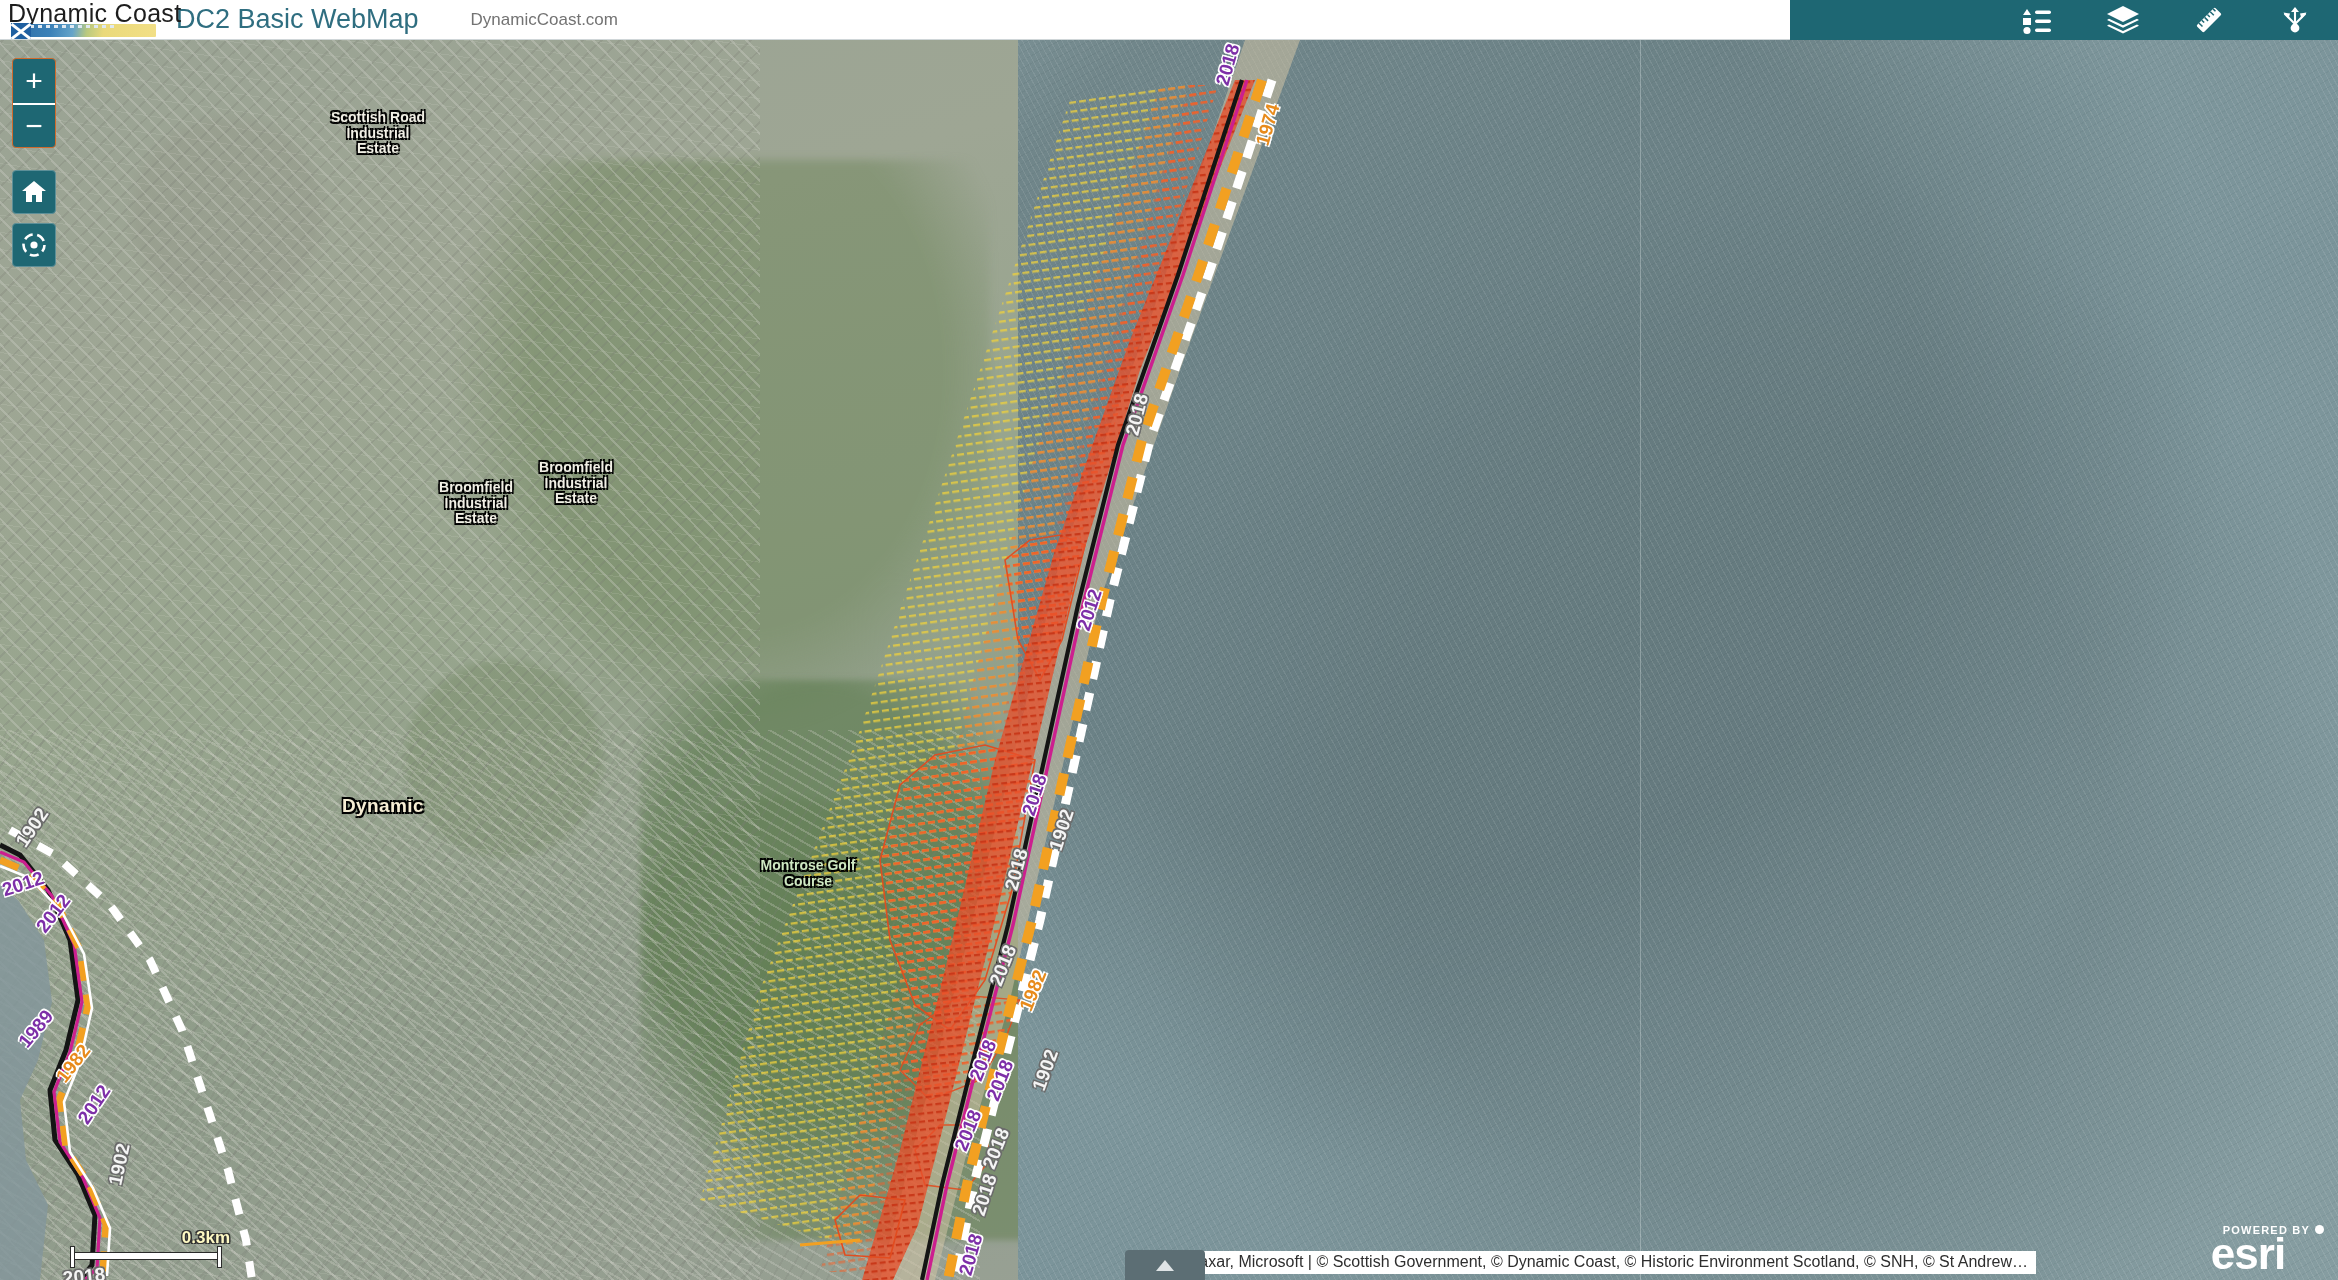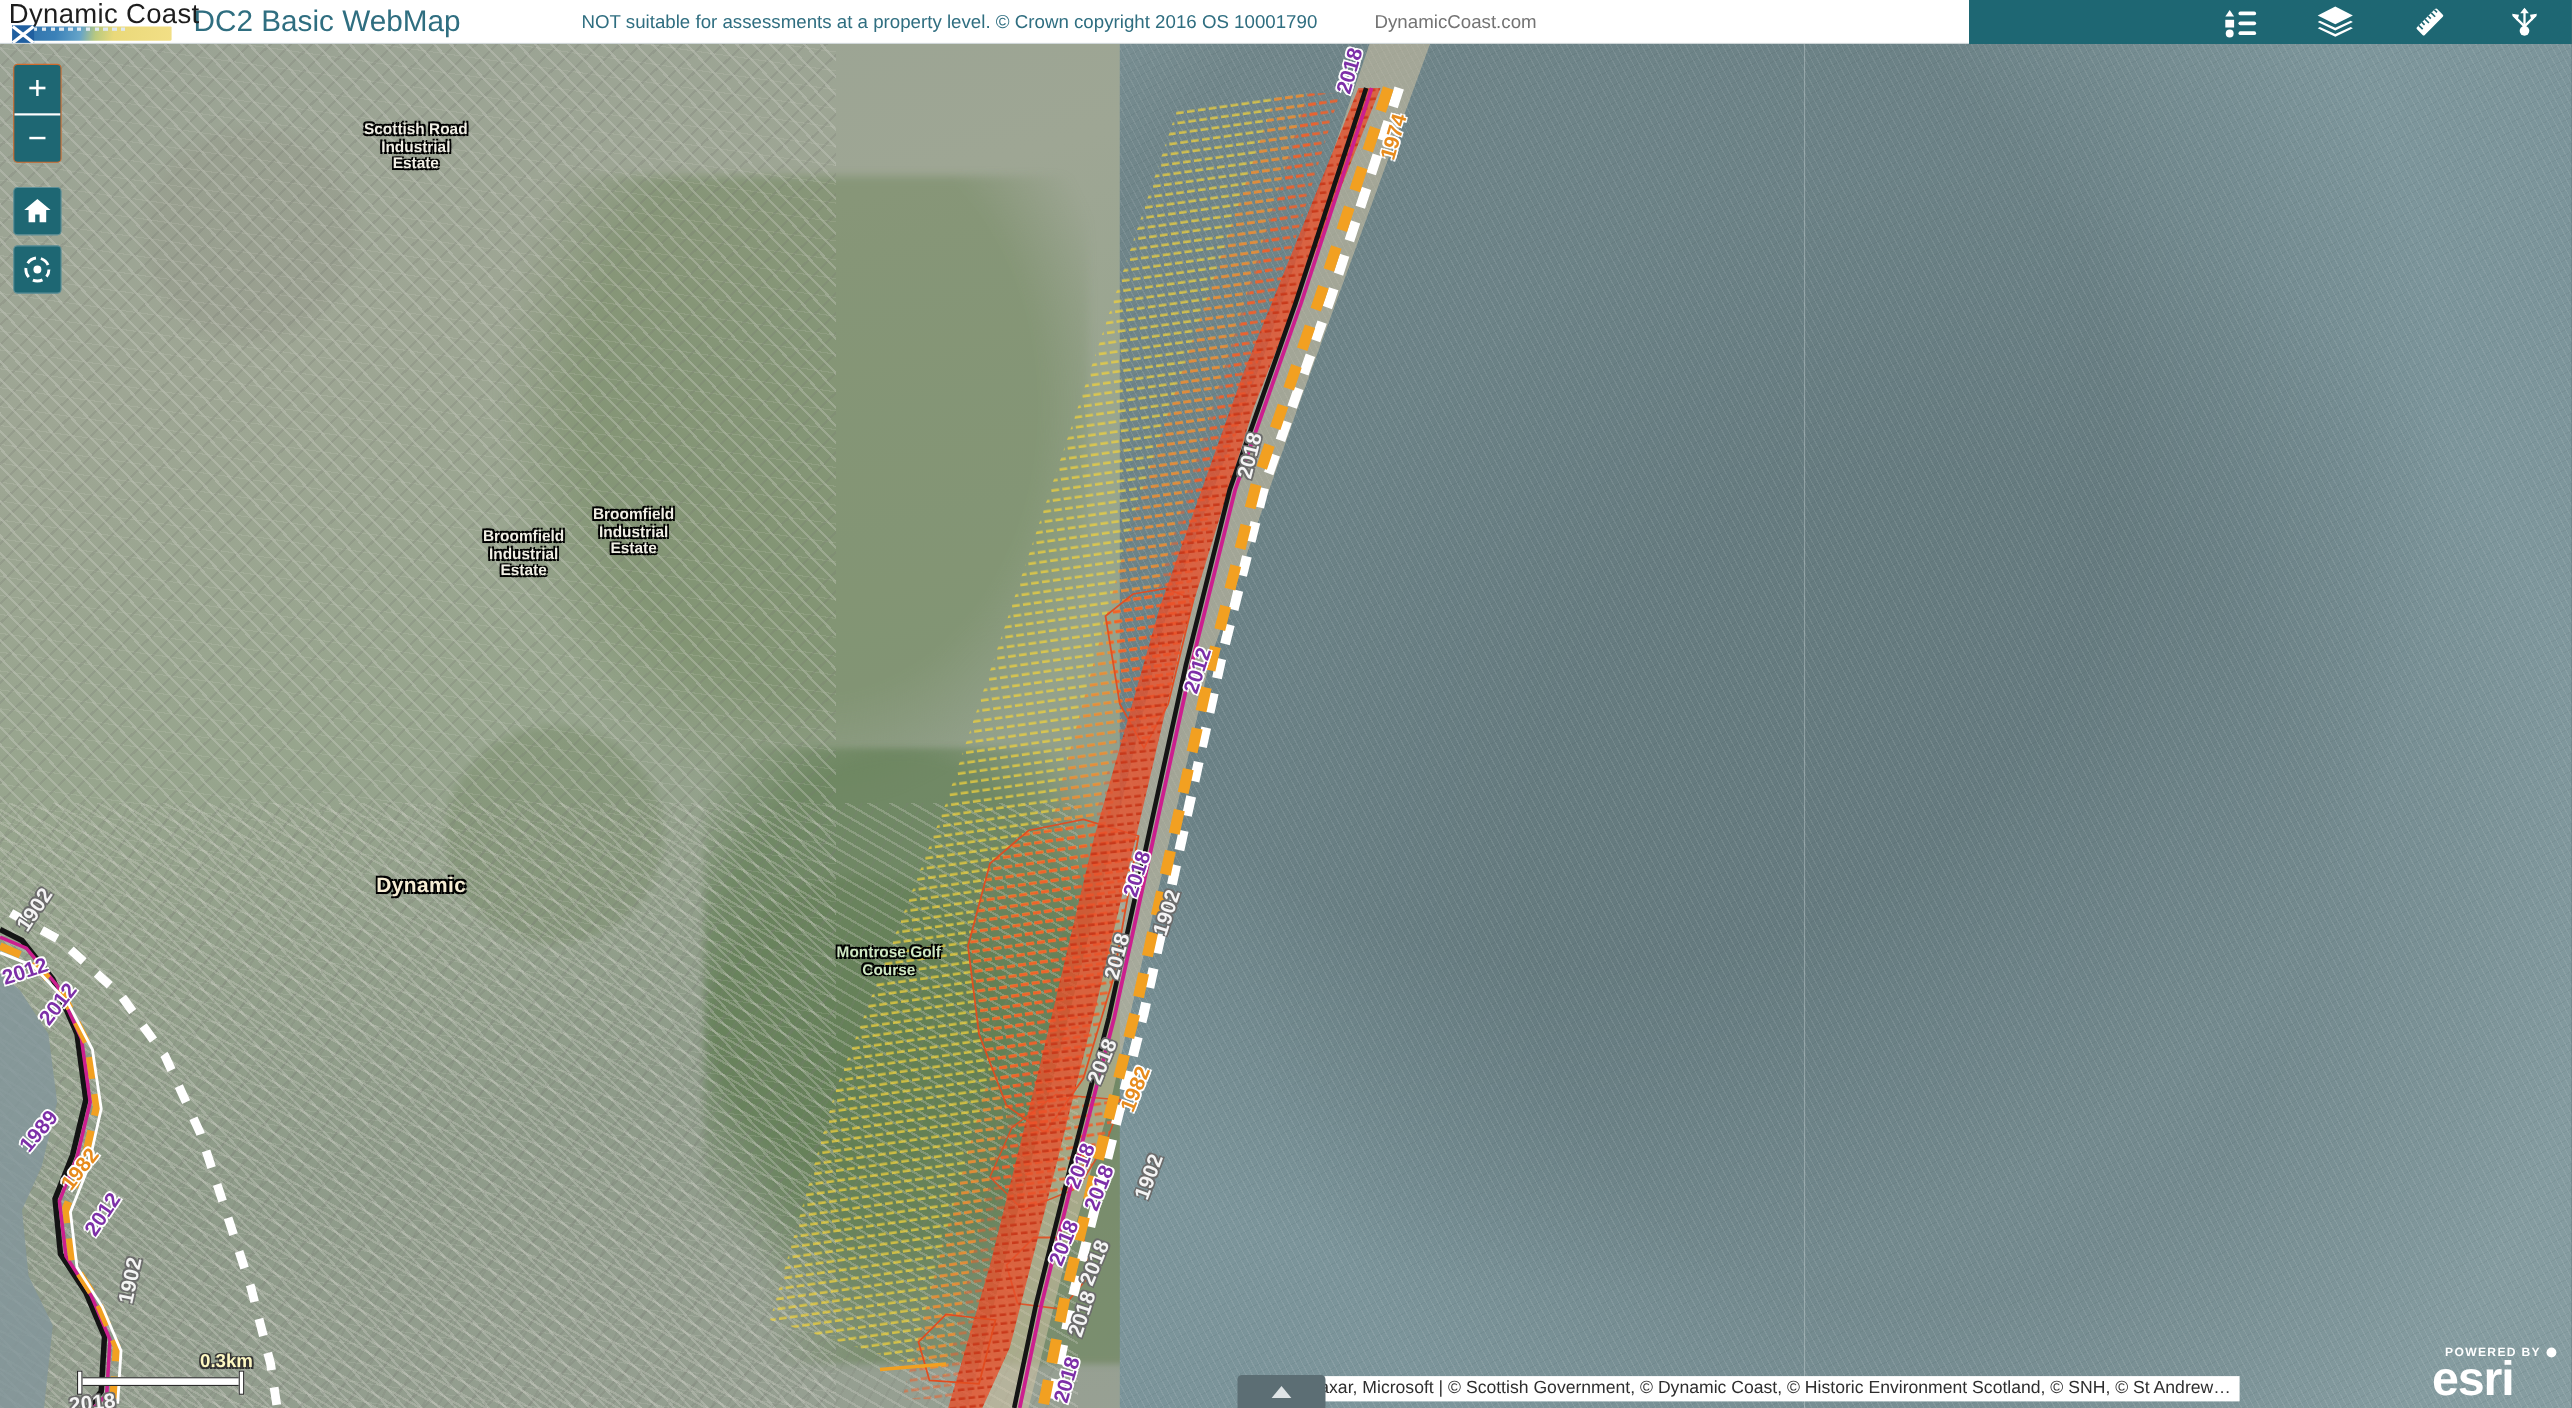--- a/index.html
+++ b/index.html
@@ -319,21 +319,20 @@
   <div id="header">
     <div id="header-white">
 
       <div class="logo-wrap">
         <div class="logo-text">Dynamic Coast</div>
         <div class="logo-band"></div>
         <div class="logo-saltire"></div>
       </div>
 
       <div id="app-title">DC2 Basic WebMap</div>
-      <div id="disclaimer">NOT suitable for assessments at a property level. © Crown copyright 2016 OS 10001790</div>
       <a id="site-link" href="#">DynamicCoast.com</a>
     </div>
 
     <div id="header-tools">
 
       <div class="tool-btn" title="Legend">
         <svg width="30" height="30" viewBox="0 0 30 30" aria-hidden="true">
           <polygon points="5,4 9,10 1,10" fill="#ffffff"></polygon>
           <rect x="1" y="13" width="8" height="7" fill="#ffffff"></rect>
           <circle cx="5" cy="25.5" r="3.6" fill="#ffffff"></circle>

